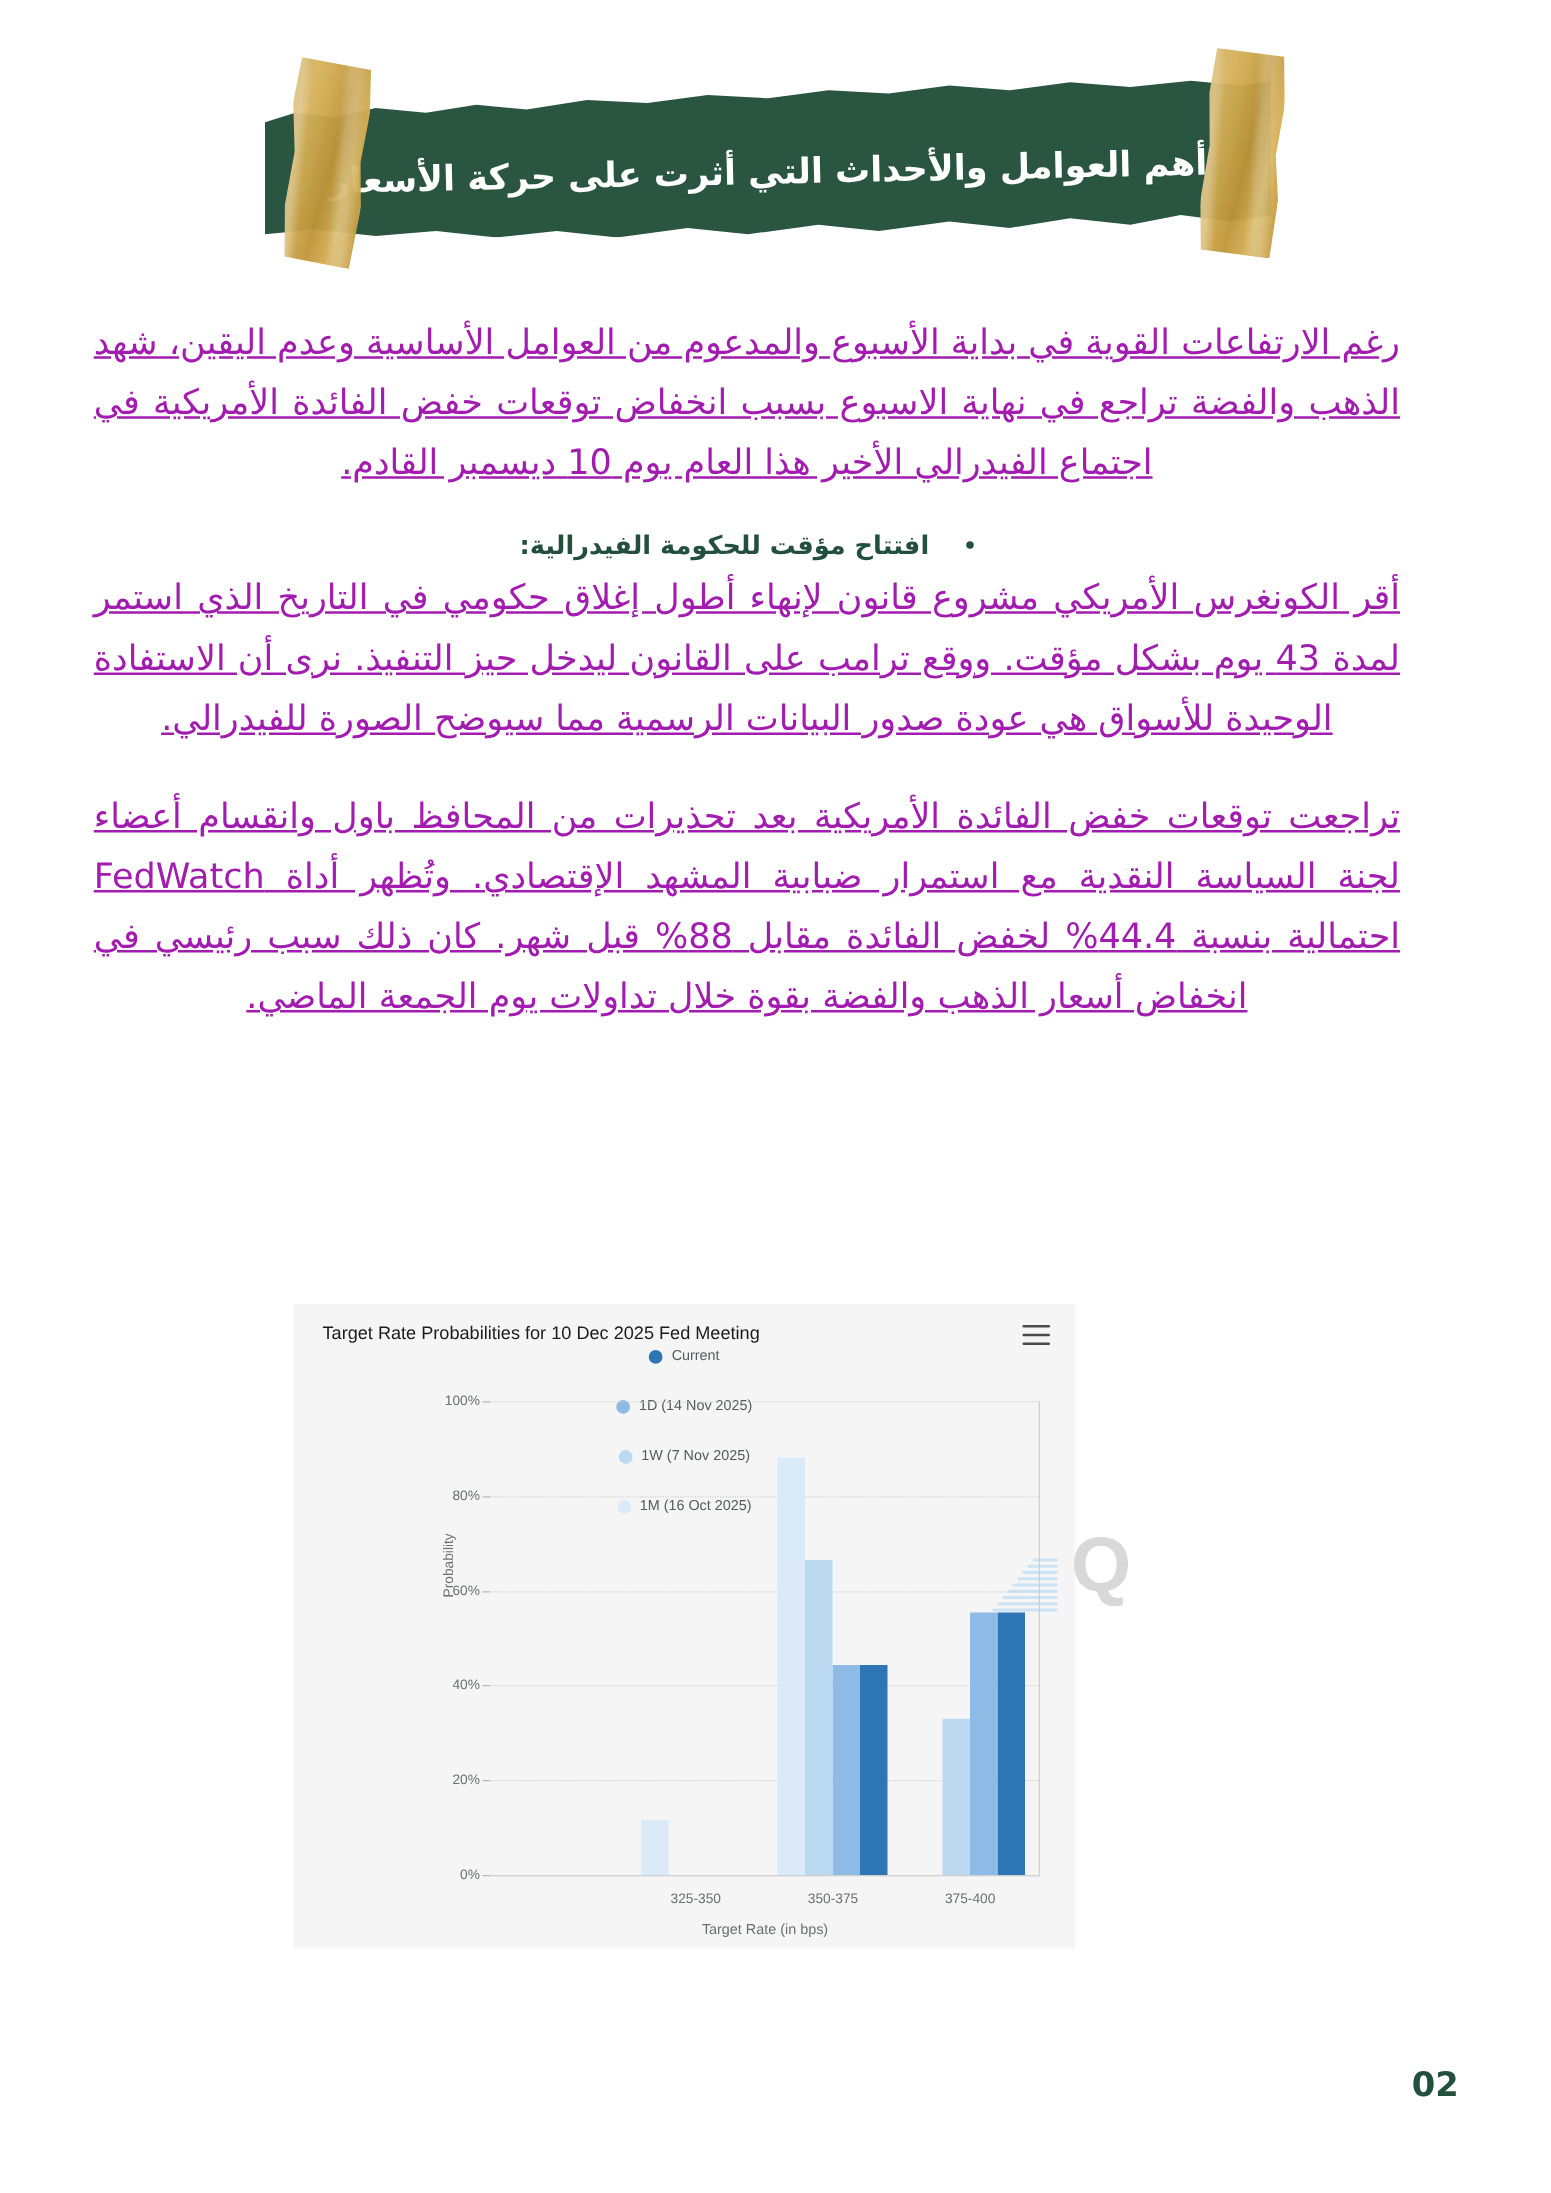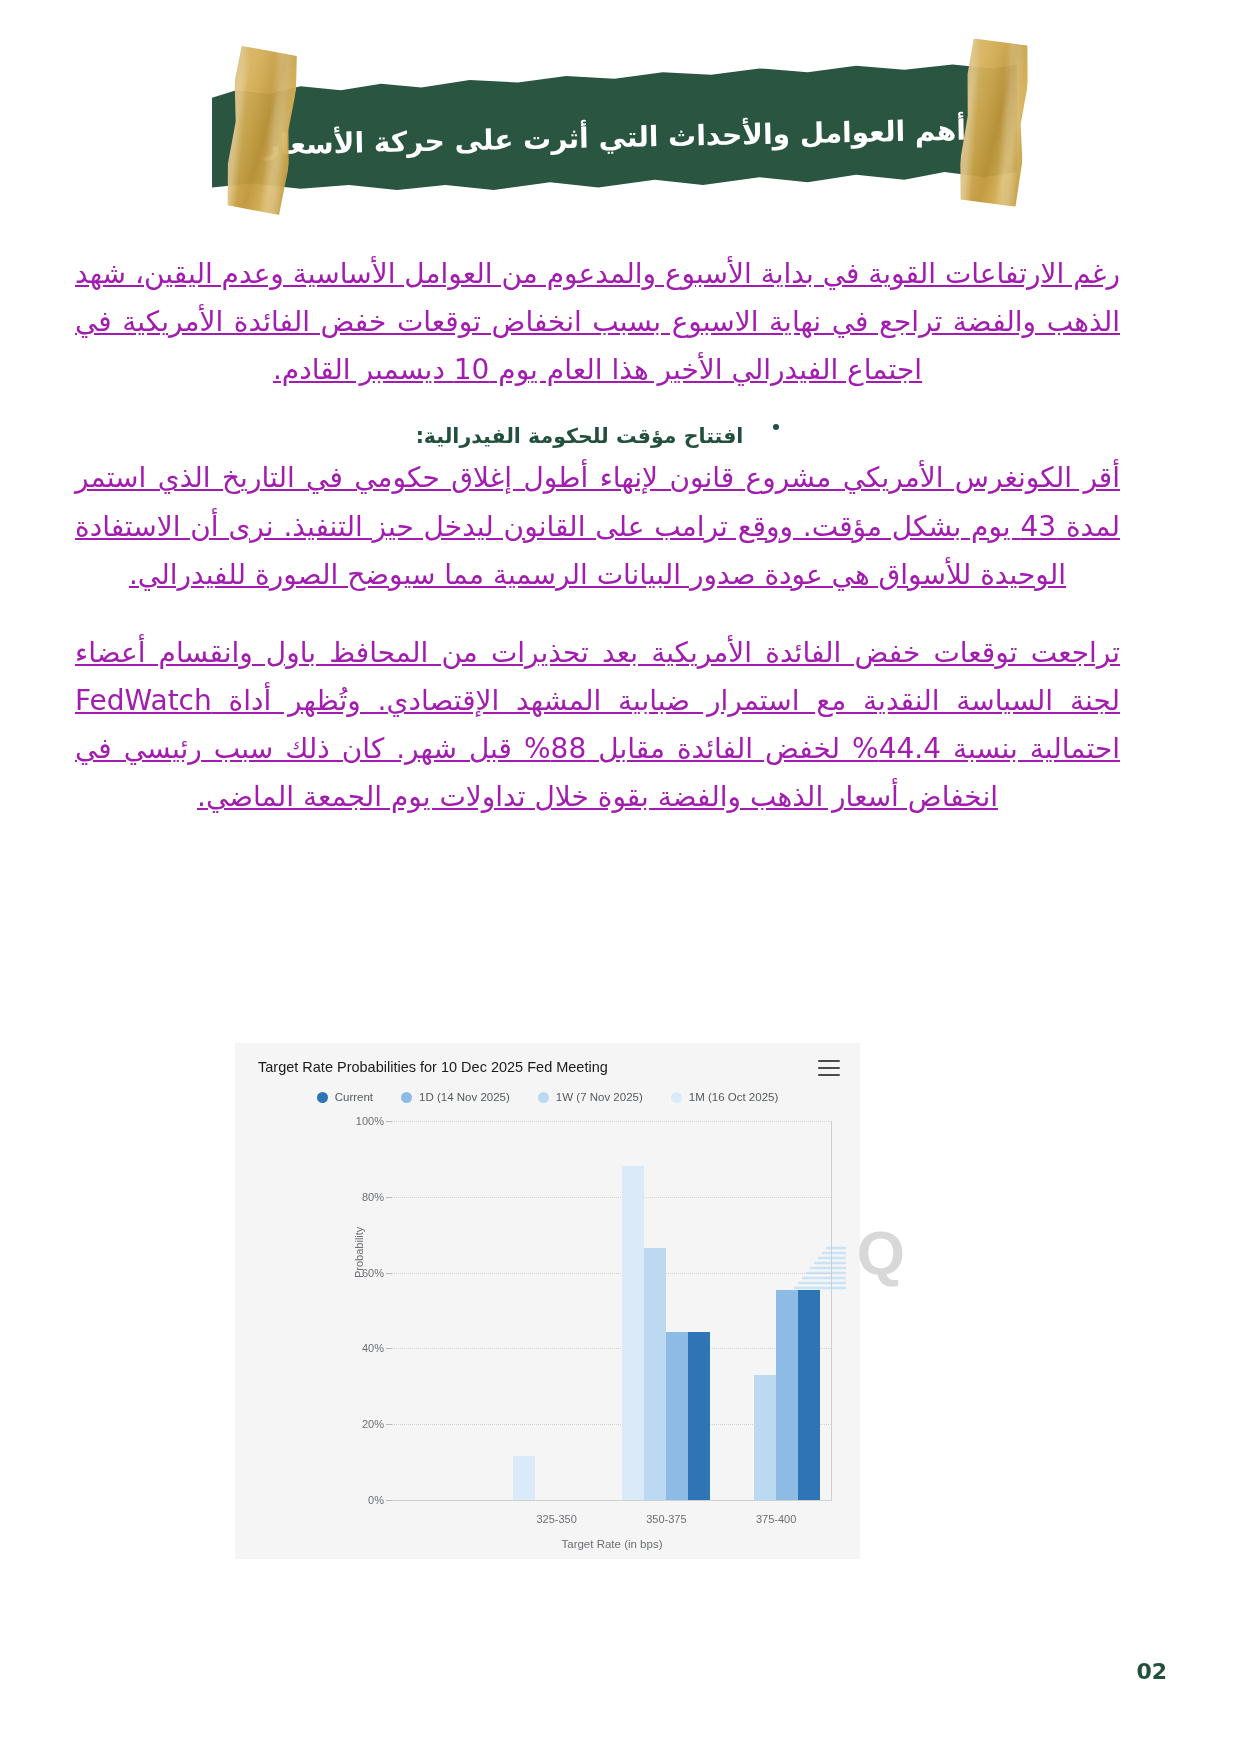--- a/index.html
+++ b/index.html
@@ -83,21 +83,21 @@
     font-size:28px;
     line-height:1.72;
     text-align:justify;
     text-align-last:center;
     margin:0 0 30px 0;
     direction:rtl;
     text-decoration:underline;
   }
   .bullet-row{
     display:flex;
-    align-items:flex-start;
+    align-items:center;
     justify-content:center;
     gap:30px;
     margin:0 0 6px 0;
     direction:rtl;
   }
   .bullet-dot{
     width:6px;height:6px;border-radius:50%;
     background:#23503c;
     flex:0 0 auto;
   }
@@ -123,24 +123,25 @@
     direction:ltr;
   }
   .hamburger{
     position:absolute;right:20px;top:17px;
     width:22px;height:16px;
     display:flex;flex-direction:column;justify-content:space-between;
   }
   .hamburger span{display:block;height:2px;background:#4a4a4a;border-radius:1px;}
 
   .legend{
-    position:absolute;left:0;top:48px;width:625px;
+    position:absolute;left:0;top:36px;width:625px;
     display:flex;justify-content:center;align-items:center;
     gap:28px;
     direction:ltr;
+    flex-direction:column;
   }
   .legend-item{display:flex;align-items:center;gap:7px;}
   .legend-swatch{width:11px;height:11px;border-radius:50%;}
   .legend-label{
     font-size:11.5px;color:#555a5e;
     font-family:"Liberation Sans",sans-serif;
   }
 
   .plot{
     position:absolute;
@@ -219,21 +220,21 @@
     line-height:1;
   }
   .wm-rays{
     position:absolute;left:0;top:26px;width:62px;height:52px;
   }
 
   
   .page-number{
     position:absolute;
     right:74px;bottom:70px;
-    font-size:22px;
+    font-size:27px;
     color:#23503c;
     font-weight:700;
     direction:ltr;
   }
 </style>
 </head>
 <body>
 
 <div class="banner-wrap">
   <div class="tape tape-left"></div>

